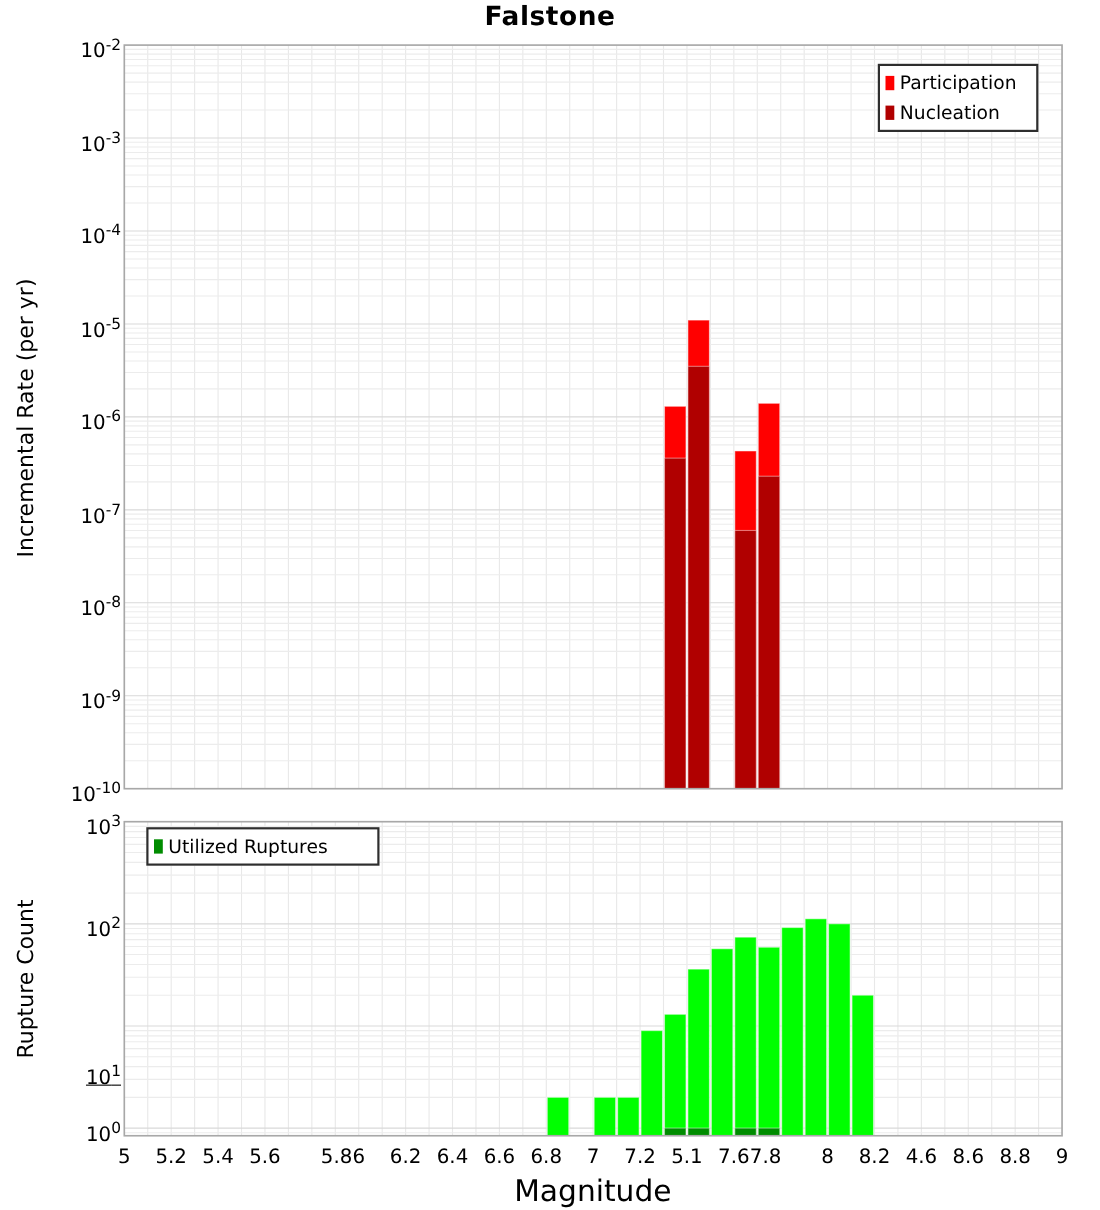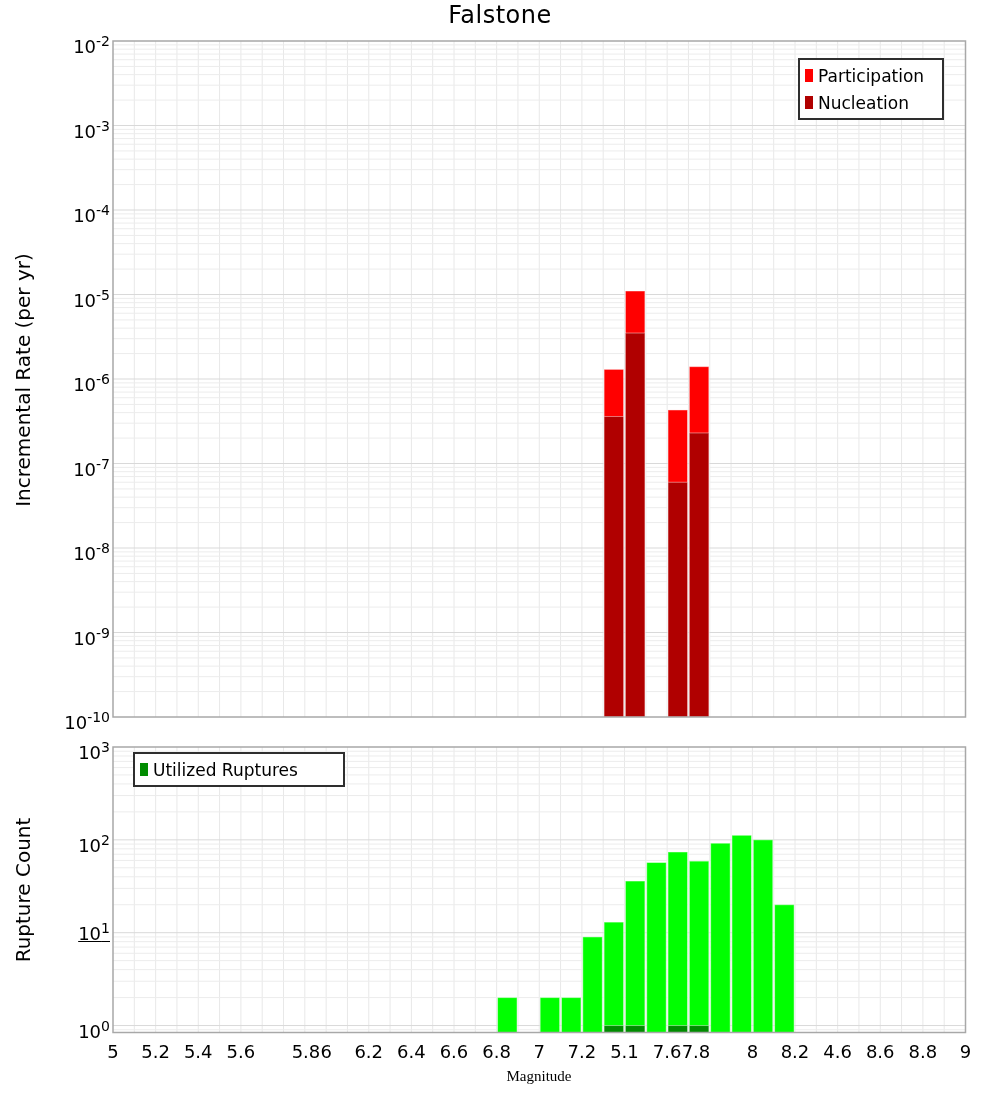--- a/index.html
+++ b/index.html
@@ -2,30 +2,29 @@
 <html><head>
 <meta charset="utf-8">
 <style>
   html,body { margin:0; padding:0; background:#fff; }
   .figure {
     position:relative; width:1000px; height:1100px; background:#ffffff;
     font-family:"DejaVu Sans", sans-serif; color:#000; overflow:hidden;
   }
   .chart-title {
     position:absolute; top:1px; left:0; width:1000px; text-align:center;
-    font-size:24px; font-weight:normal; letter-spacing:0.5px;
+    font-size:24px; font-weight:bold; letter-spacing:0.5px;
   }
   .ylab {
     position:absolute; white-space:nowrap; font-size:20px;
     transform:translate(-50%,-50%) rotate(-90deg);
   }
   .xlab {
-    position:absolute; font-size:15px; white-space:nowrap;
+    position:absolute; font-size:27px; white-space:nowrap;
     transform:translateX(-50%);
-    font-family:Liberation Serif, serif;
   }
   svg.plot { position:absolute; left:0; top:0; }
   .tick-y {
     position:absolute; width:84px; text-align:right; font-size:18px;
     line-height:26px; white-space:nowrap;
   }
   .tick-y sup { font-size:14px; }
   .tick-x {
     position:absolute; width:64px; text-align:center; font-size:18px;
     white-space:nowrap;
@@ -277,21 +276,21 @@
     <div class="tick-y" style="left: 26px; top: 112.5px;"><span>10</span><sup>-3</sup></div>
     <div class="tick-y" style="left: 26px; top: 197px;"><span>10</span><sup>-4</sup></div>
     <div class="tick-y" style="left: 26px; top: 281.5px;"><span>10</span><sup>-5</sup></div>
     <div class="tick-y" style="left: 26px; top: 366px;"><span>10</span><sup>-6</sup></div>
     <div class="tick-y" style="left: 26px; top: 450.5px;"><span>10</span><sup>-7</sup></div>
     <div class="tick-y" style="left: 26px; top: 535px;"><span>10</span><sup>-8</sup></div>
     <div class="tick-y" style="left: 26px; top: 619.5px;"><span>10</span><sup>-9</sup></div>
     <div class="tick-y" style="left: 26px; top: 704px;"><span>10</span><sup>-10</sup></div>
     <div class="tick-y" style="left: 26px; top: 734px;"><span>10</span><sup>3</sup></div>
     <div class="tick-y" style="left: 26px; top: 826.846px;"><span>10</span><sup>2</sup></div>
-    <div class="tick-y" style="left: 26px; top: 915px; text-decoration: underline;"><span>10</span><sup>1</sup></div>
+    <div class="tick-y" style="left: 26px; top: 961px; text-decoration: underline;"><span>10</span><sup>1</sup></div>
     <div class="tick-y" style="left: 26px; top: 1012.54px;"><span>10</span><sup>0</sup></div>
     <div class="tick-x" style="left: 81px; top: 1041px;">5</div>
     <div class="tick-x" style="left: 123.625px; top: 1041px;">5.2</div>
     <div class="tick-x" style="left: 166.25px; top: 1041px;">5.4</div>
     <div class="tick-x" style="left: 208.875px; top: 1041px;">5.6</div>
     <div class="tick-x" style="left: 251px; top: 1041px; padding-left: 23px;">5.8</div>
     <div class="tick-x" style="left: 294.125px; top: 1041px;">6</div>
     <div class="tick-x" style="left: 336.75px; top: 1041px;">6.2</div>
     <div class="tick-x" style="left: 379.375px; top: 1041px;">6.4</div>
     <div class="tick-x" style="left: 422px; top: 1041px;">6.6</div>

